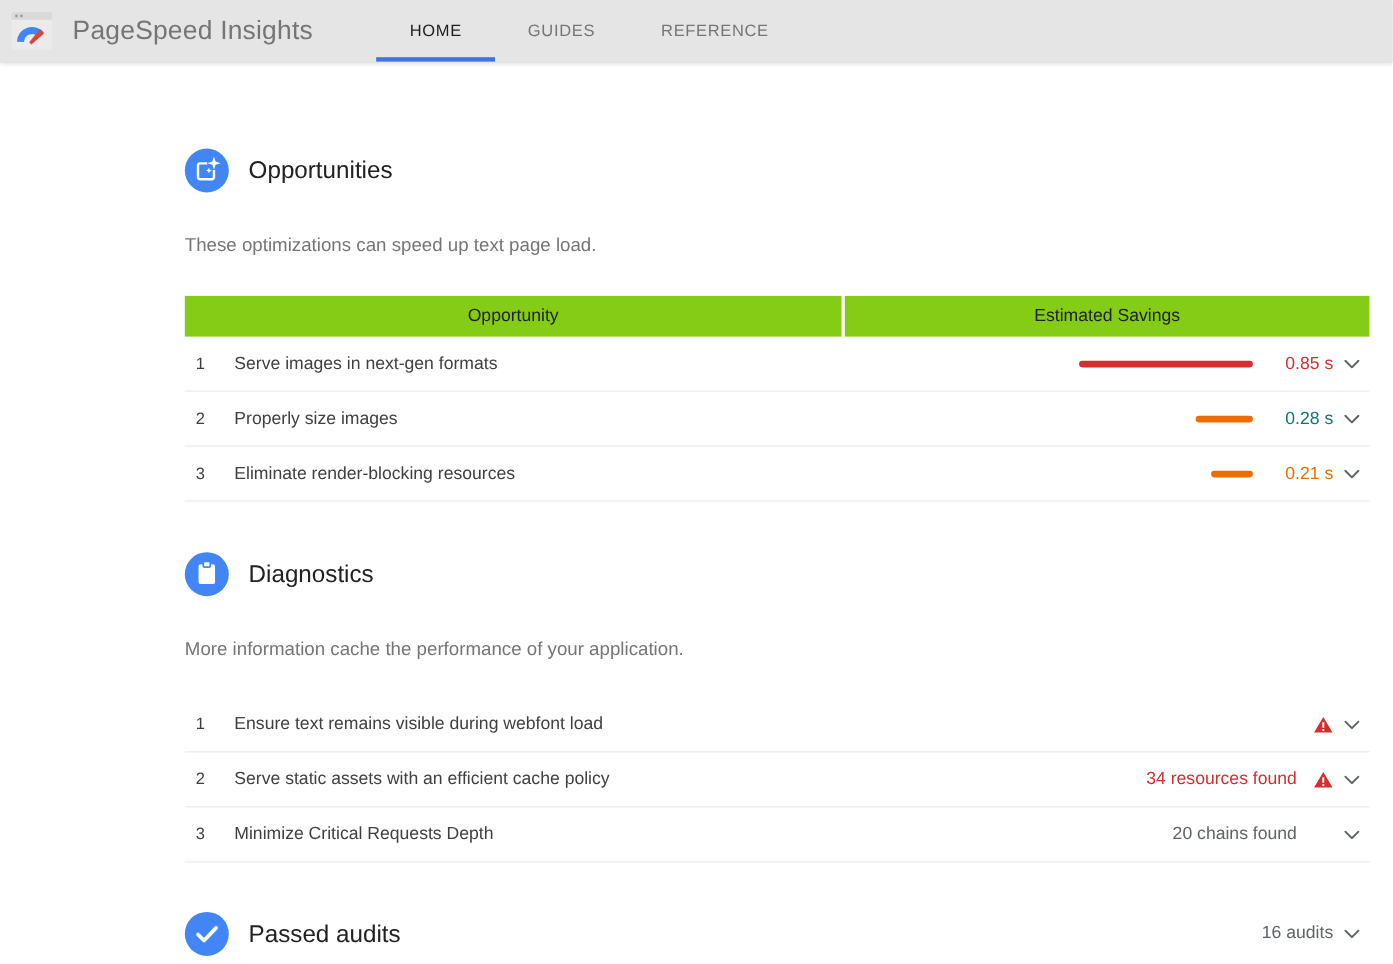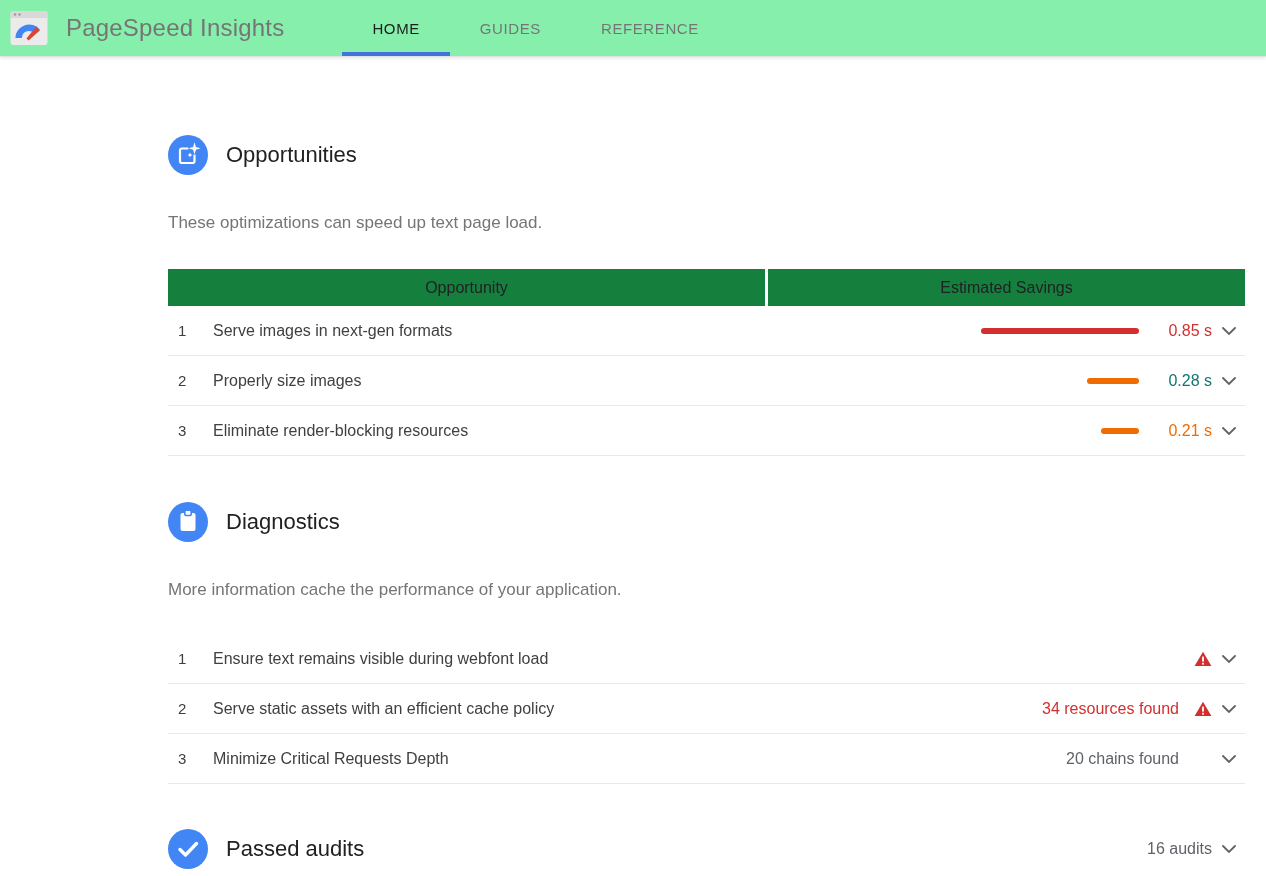--- a/index.html
+++ b/index.html
@@ -1,40 +1,40 @@
 <!DOCTYPE html>
 <html><head>
 <meta charset="utf-8">
 <style>
   html,body{margin:0;padding:0;background:#fff;width:1266px;height:876px;overflow:hidden;
     font-family:"Liberation Sans", sans-serif;-webkit-font-smoothing:antialiased;}
 
   
-  .app-header{height:56px;display:flex;align-items:stretch;background:#86efac;
+  .app-header{height:56px;display:flex;align-items:stretch;background:#e5e5e5;
     box-shadow:0 1px 0 #e2e2e2, 0 2px 4px rgba(0,0,0,.12);position:relative;z-index:5;}
   .brand{display:flex;align-items:center;padding-left:10px;}
   .brand svg{display:block;margin-right:18px;}
   .brand-title{font-size:24px;color:#757575;letter-spacing:.2px;}
   .nav{display:flex;margin-left:58px;}
   .nav-tab{display:flex;align-items:center;padding:0 30px;font-size:15px;letter-spacing:.6px;
     color:#757575;position:relative;cursor:pointer;font-weight:500;}
   .nav-tab.active{color:#1d1d1d;}
   .nav-tab.active::after{content:"";position:absolute;left:0;right:0;bottom:0;height:4px;background:#4272db;}
 
   
   .main{padding:79px 21px 0 168px;}
   .sec-head{display:flex;align-items:center;height:40px;}
   .sec-icon{width:40px;height:40px;border-radius:50%;background:#4285f4;flex:0 0 40px;
     display:flex;align-items:center;justify-content:center;margin-right:18px;}
   .sec-title{font-size:22px;font-weight:400;color:#212121;margin:0;}
   .sec-desc{margin:38px 0 0;font-size:17px;line-height:20px;color:#757575;}
 
   
   .tbl-head{display:flex;margin-top:36px;height:37px;column-gap:3px;}
-  .th{background:#15803d;display:flex;align-items:center;justify-content:center;
+  .th{background:#84cc16;display:flex;align-items:center;justify-content:center;
     font-size:16px;color:#202124;}
   .th-left{width:597px;}
   .th-right{flex:1;}
 
   .row{height:49px;display:flex;align-items:center;border-bottom:1px solid #e9e9e9;cursor:pointer;}
   .row-num{width:35px;padding-left:10px;font-size:15px;color:#3c4043;flex:0 0 35px;}
   .row-label{font-size:16px;color:#404040;flex:1 1 auto;}
   .row-right{display:flex;align-items:center;justify-content:flex-end;padding-right:9px;}
   .sav-bar{height:6px;border-radius:3px;margin-right:17px;}
   .sav-value{font-size:16px;min-width:56px;text-align:right;}

